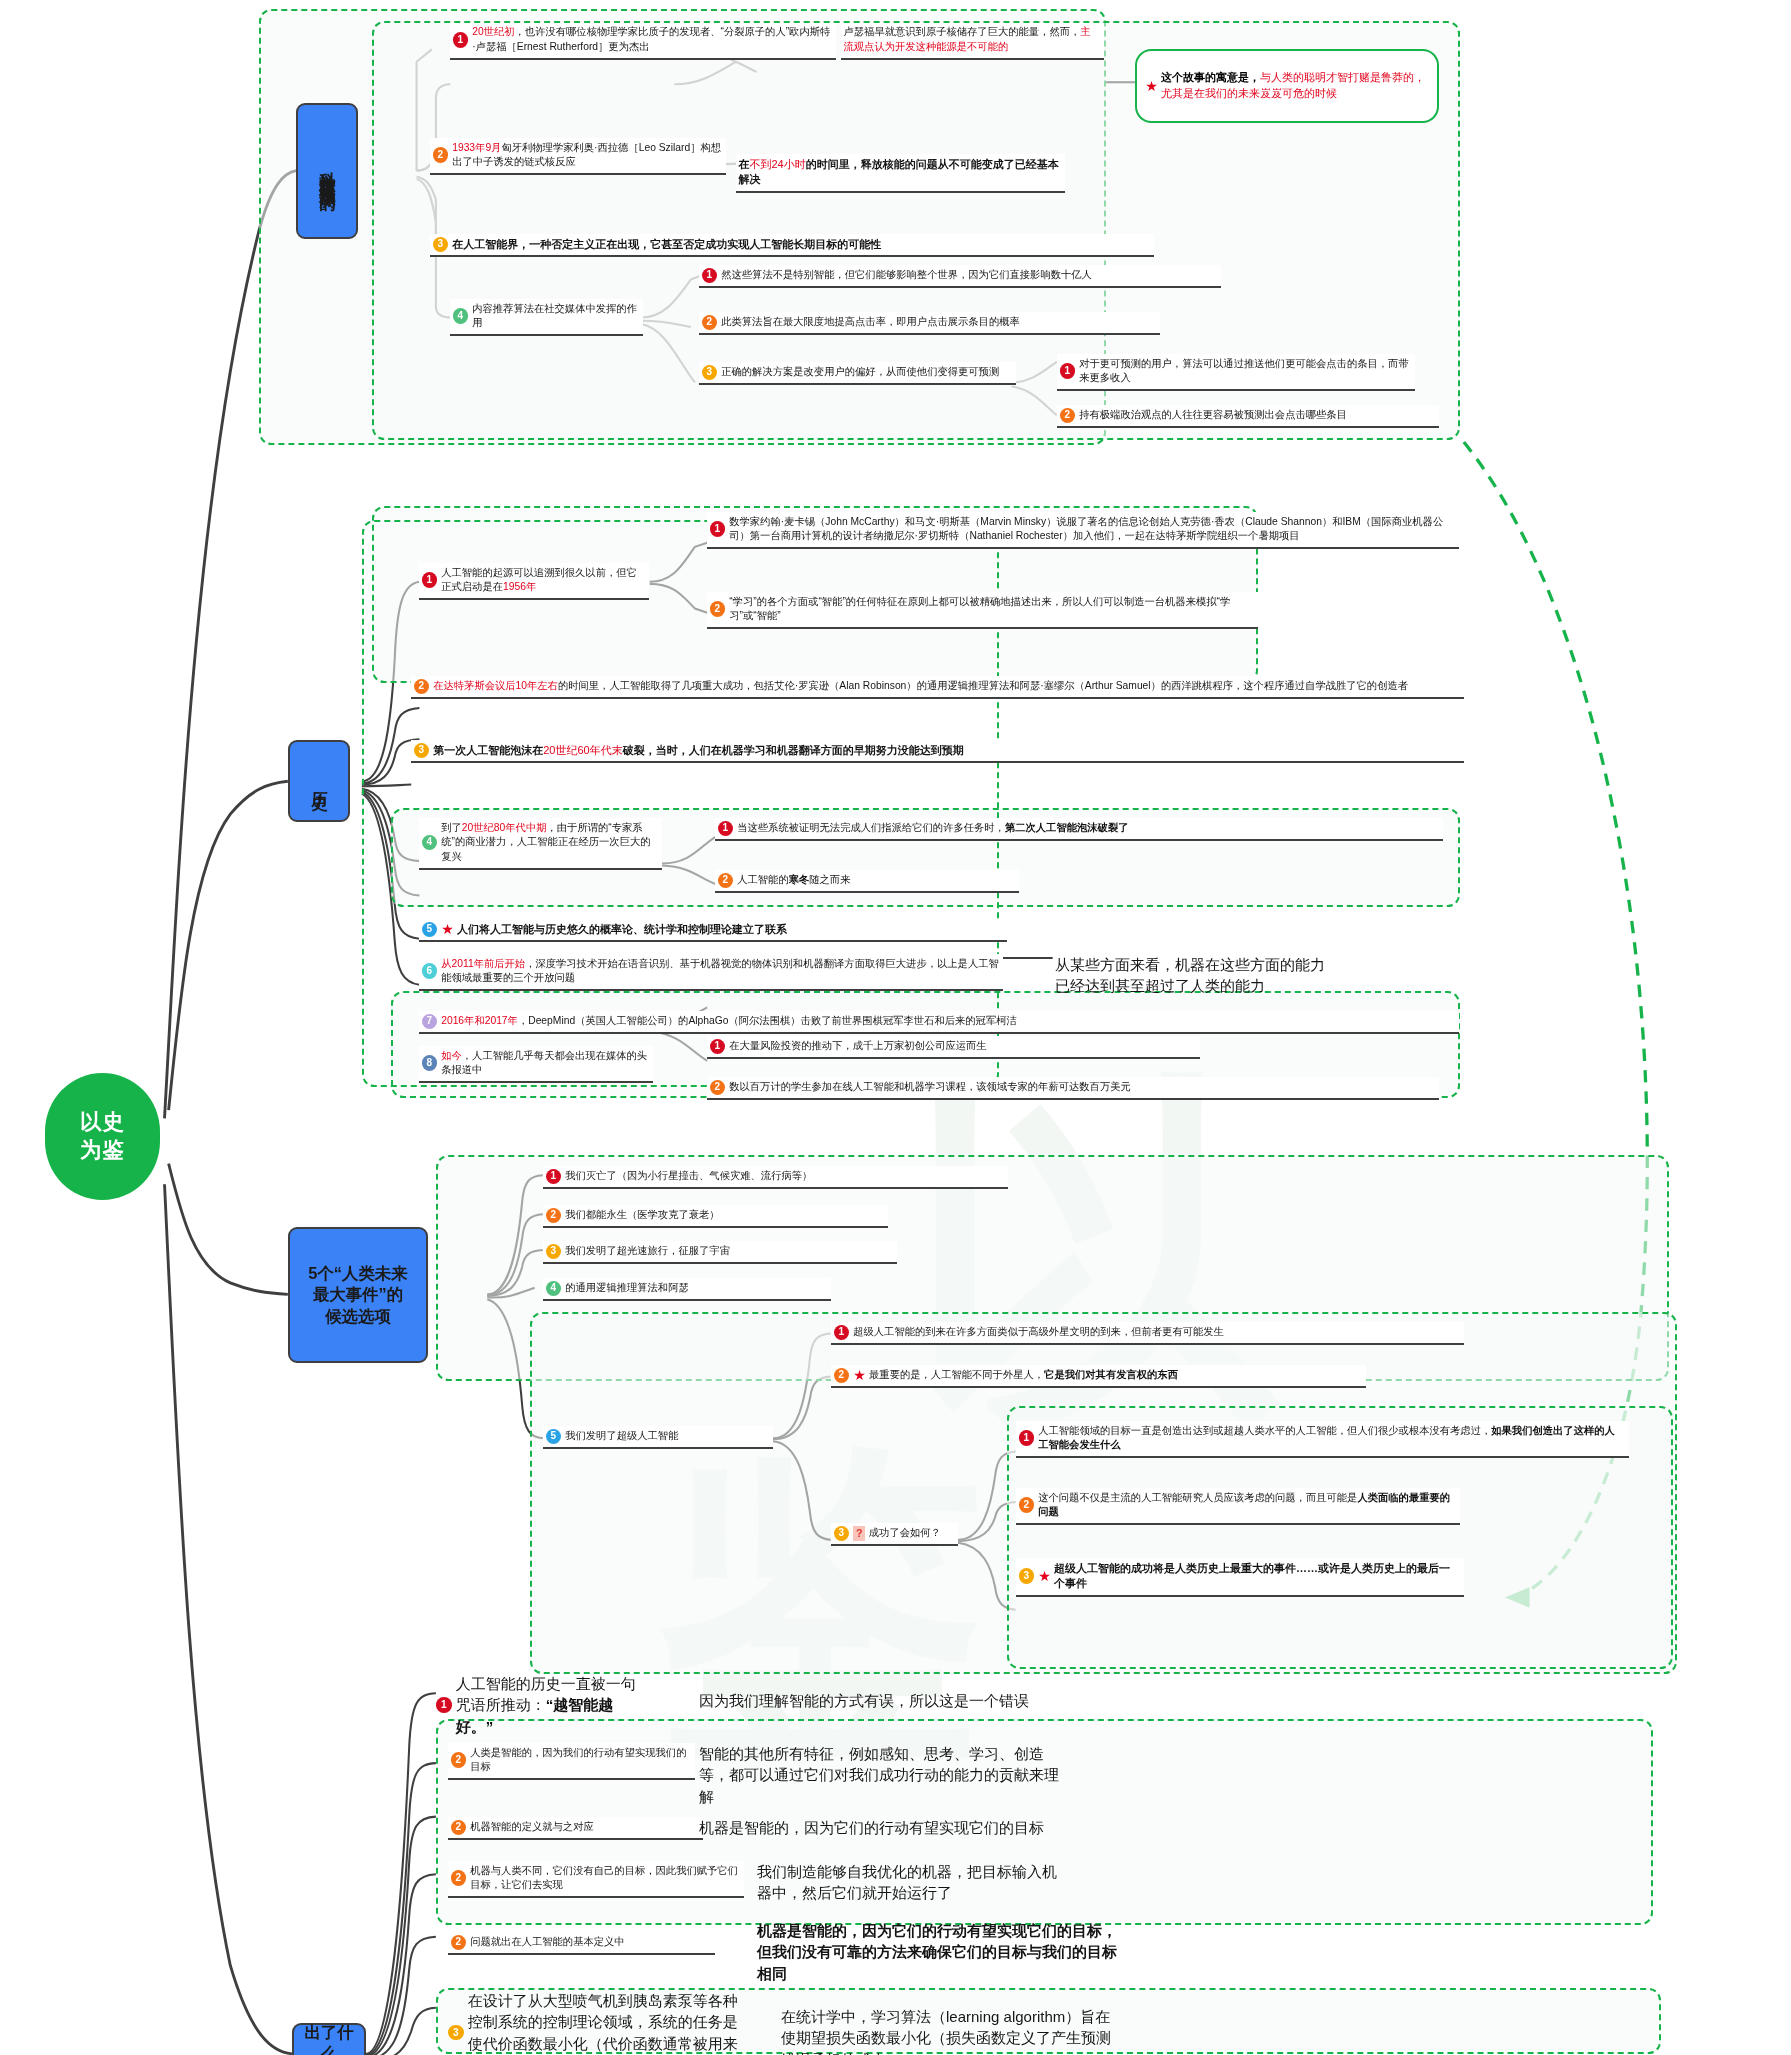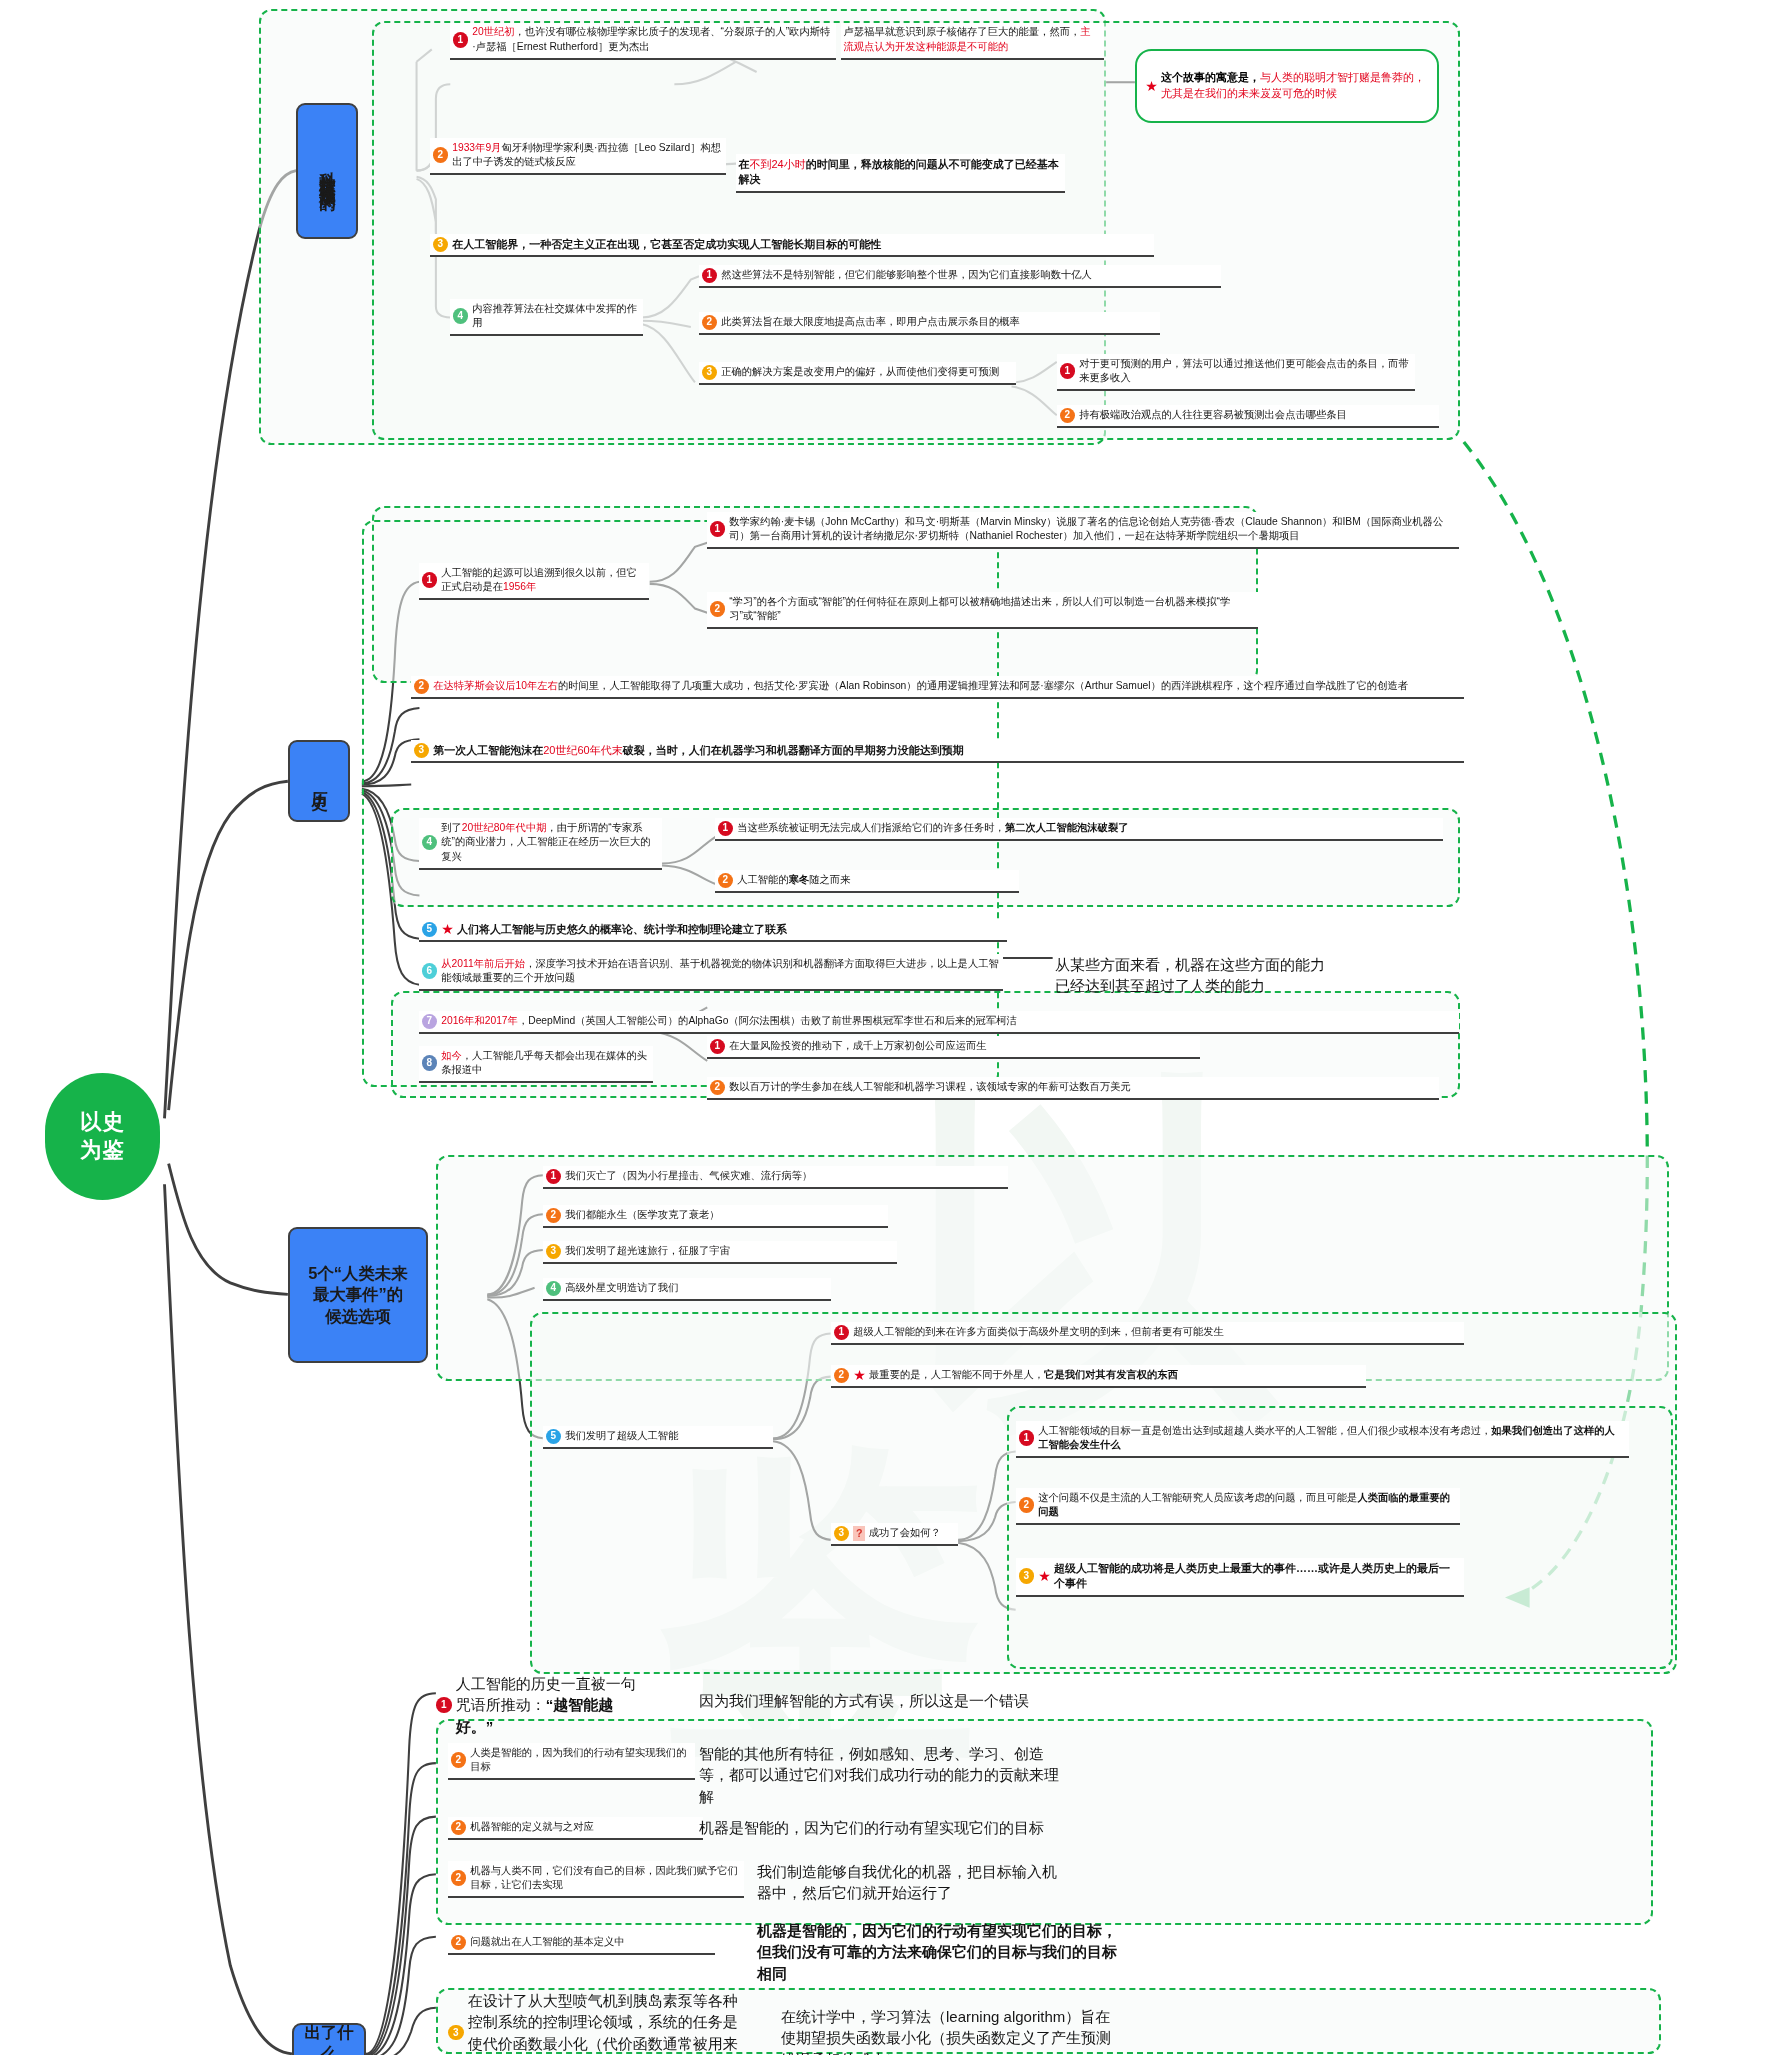--- a/index.html
+++ b/index.html
@@ -398,21 +398,21 @@
   <div class="topic" style="left:543px; top:1205px; width:345px;">
     <span class="badge b2">2</span>
     <span class="txt">我们都能永生（医学攻克了衰老）</span>
   </div>
   <div class="topic" style="left:543px; top:1241px; width:354px;">
     <span class="badge b3">3</span>
     <span class="txt">我们发明了超光速旅行，征服了宇宙</span>
   </div>
   <div class="topic" style="left:543px; top:1278px; width:288px;">
     <span class="badge b4">4</span>
-    <span class="txt">高级外星文明造访了我们</span>
+    <span class="txt">的通用逻辑推理算法和阿瑟</span>
   </div>
 
   <div class="topic" style="left:543px; top:1426px; width:230px;">
     <span class="badge b5">5</span>
     <span class="txt">我们发明了超级人工智能</span>
   </div>
 
   <div class="topic" style="left:831px; top:1322px; width:633px;">
     <span class="badge b1">1</span>
     <span class="txt">超级人工智能的到来在许多方面类似于高级外星文明的到来，但前者更有可能发生</span>

